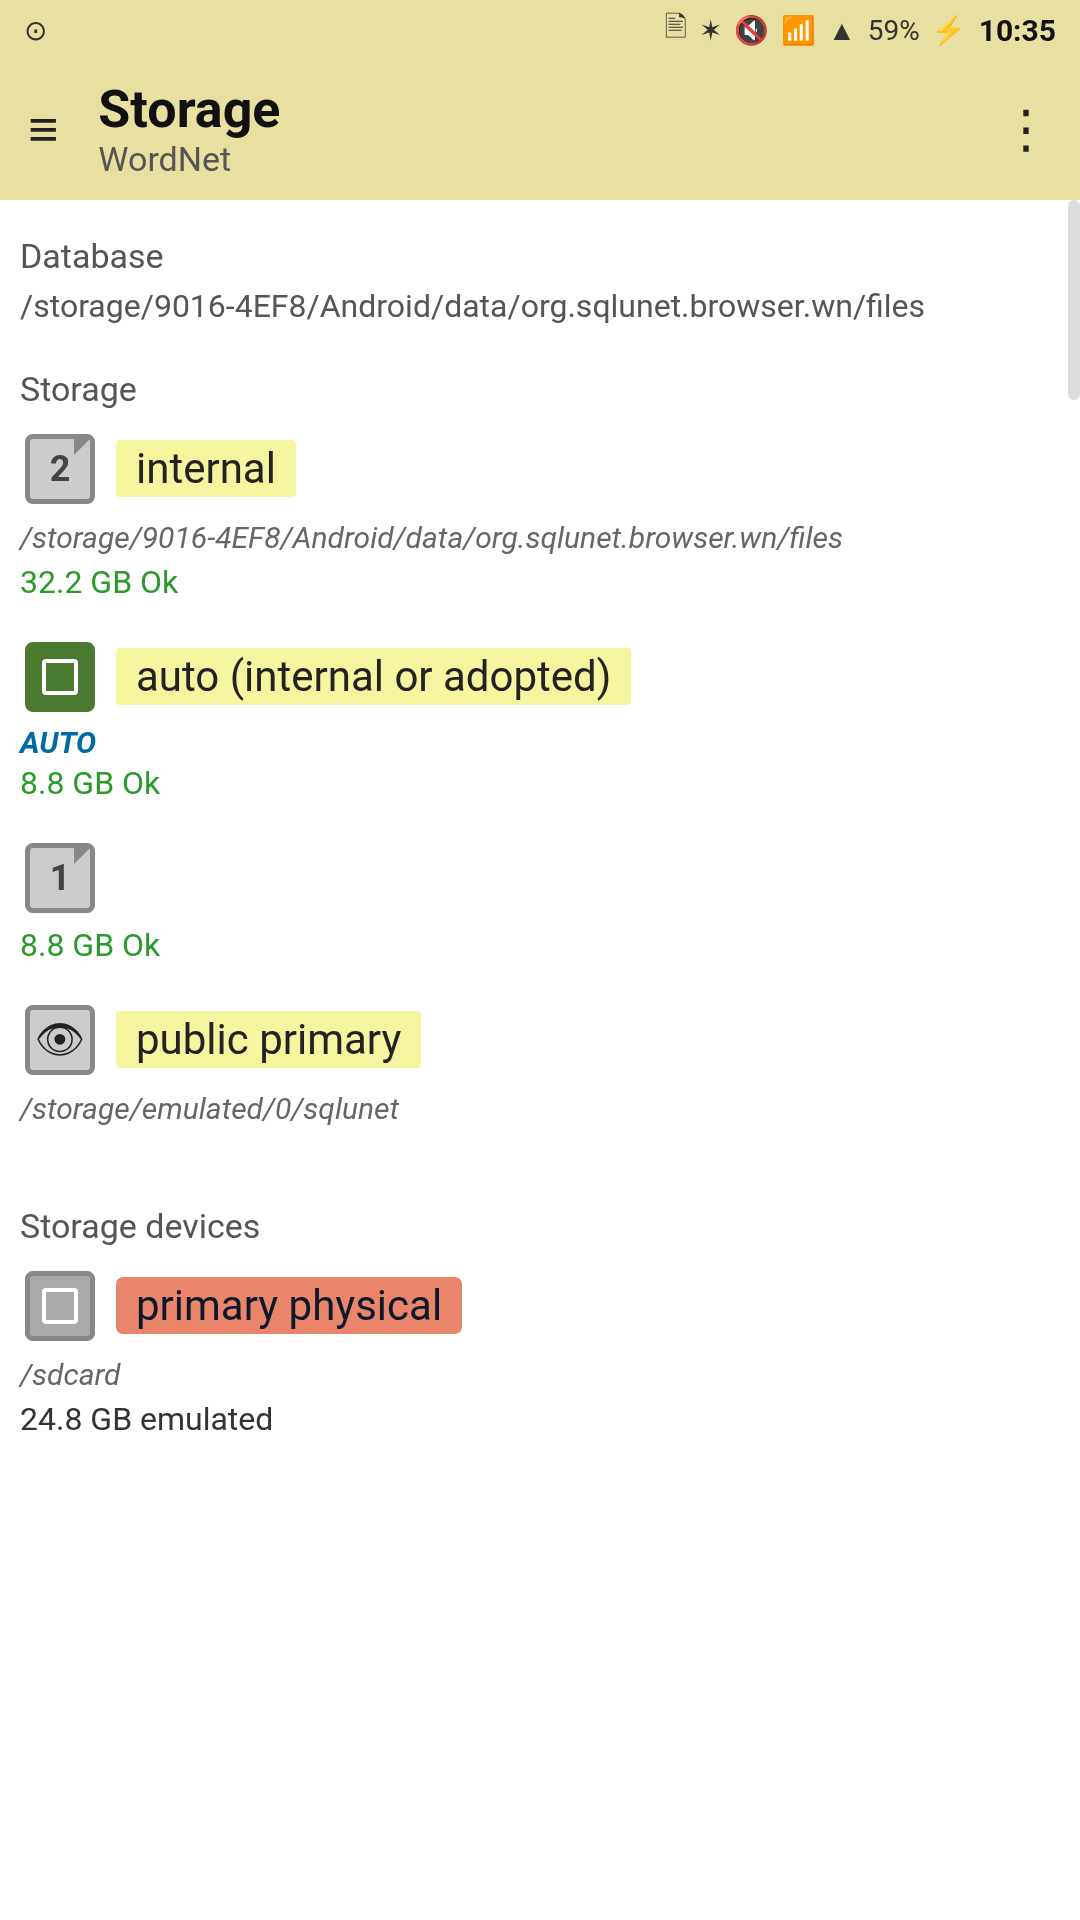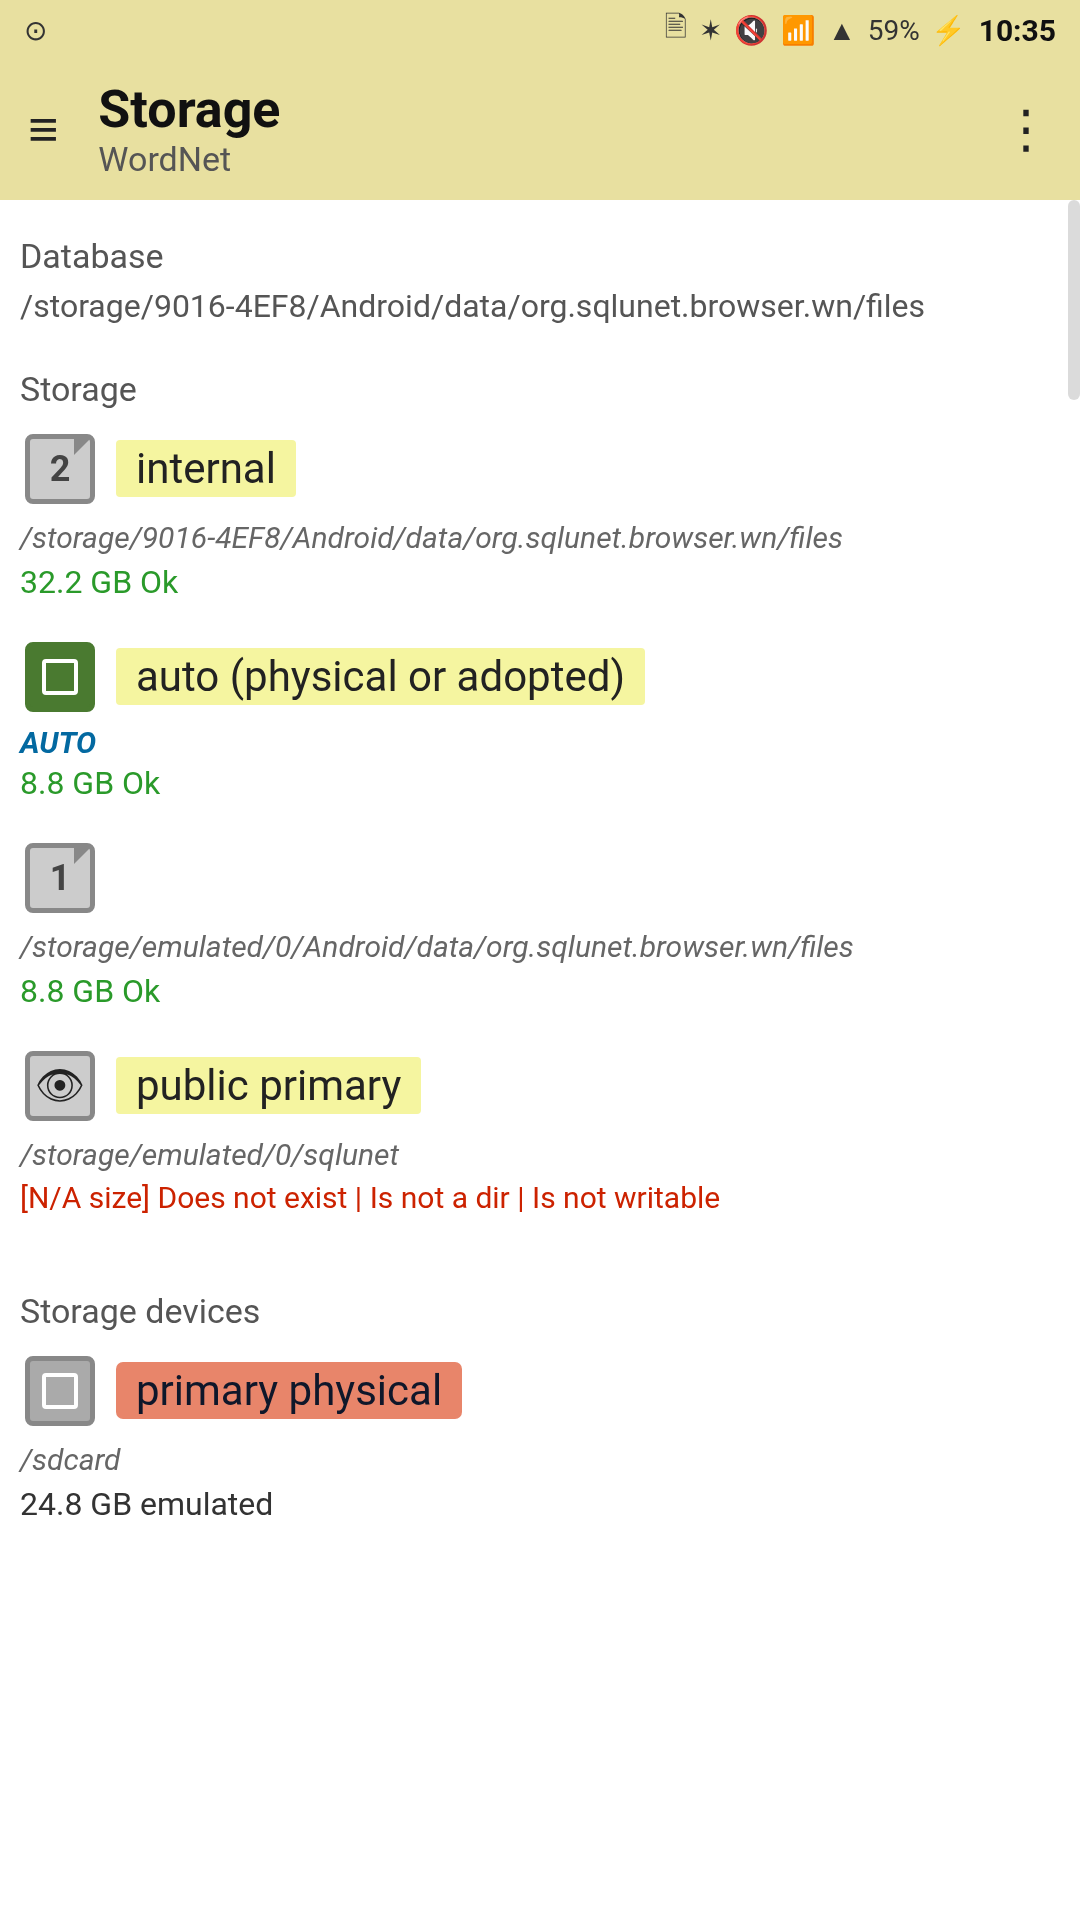--- a/index.html
+++ b/index.html
@@ -322,49 +322,47 @@
       <div class="storage-status-ok">32.2 GB Ok</div>
     </div>
 
     <div class="storage-item">
       <div class="storage-item-header">
         <div class="storage-icon">
           <div class="icon-chip">
             <div class="icon-chip-inner"></div>
           </div>
         </div>
-        <span class="storage-badge">auto (physical or adopted)</span>
+        <span class="storage-badge">auto (internal or adopted)</span>
       </div>
       <div class="storage-label-text">AUTO</div>
       <div class="storage-status-ok">8.8 GB Ok</div>
     </div>
 
     <div class="storage-item">
       <div class="storage-item-header">
         <div class="storage-icon">
           <div class="icon-sdcard">
             <span class="icon-sdcard-number">1</span>
           </div>
         </div>
       </div>
-      <div class="storage-path">/storage/emulated/0/Android/data/org.sqlunet.browser.wn/files</div>
       <div class="storage-status-ok">8.8 GB Ok</div>
     </div>
 
     <div class="storage-item">
       <div class="storage-item-header">
         <div class="storage-icon">
           <div class="icon-eye">
             <span>👁</span>
           </div>
         </div>
         <span class="storage-badge">public primary</span>
       </div>
       <div class="storage-path">/storage/emulated/0/sqlunet</div>
-      <div class="storage-status-error">[N/A size] Does not exist | Is not a dir | Is not writable</div>
     </div>
 
   </div>
 
   <div style="height: 30px;"></div>
 
   <div>
     <div class="devices-section-label">Storage devices</div>
 
     <div class="storage-item">

